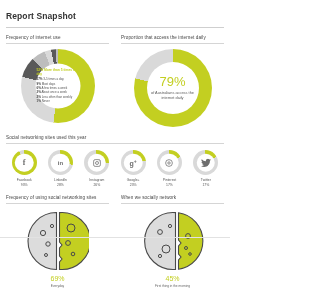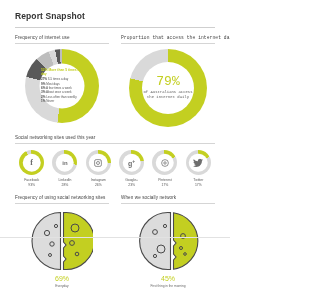--- a/index.html
+++ b/index.html
@@ -3,32 +3,32 @@
 <meta charset="utf-8">
 <style>
   * { box-sizing: border-box; margin: 0; padding: 0; }
   html, body {
     width: 230px; height: 300px;
     background: #ffffff;
     font-family: "Liberation Sans", sans-serif;
     color: #3c3c3c;
     overflow: hidden;
   }
-  .page { width: 230px; height: 244px; position: relative; padding: 0 15px; }
+  .page { width: 230px; height: 244px; position: relative; padding: 0 6px; }
 
   .report-title {
     font-size: 8.5px; font-weight: bold; color: #333;
     padding-top: 11px; letter-spacing: .1px;
   }
   .rule { height: 1px; background: #cfcfcf; margin-top: 6px; }
 
   
   .cols { display: flex; margin-top: 7px; }
   .col-l { width: 50%; padding-right: 6px; }
-  .col-r { width: 50%; padding-left: 6px; font-family: Liberation Mono, monospace; }
+  .col-r { width: 50%; padding-left: 6px; }
   .sec-head { font-size: 4.6px; color: #444; letter-spacing: .1px; white-space: nowrap; }
   .sec-rule { height: 1px; background: #d5d5d5; margin-top: 3px; }
 
   
   .donut-wrap { display: flex; justify-content: center; margin-top: 5px; position: relative; }
   .donut {
     width: 74px; height: 74px; border-radius: 50%;
     position: relative;
   }
   .donut::after {

